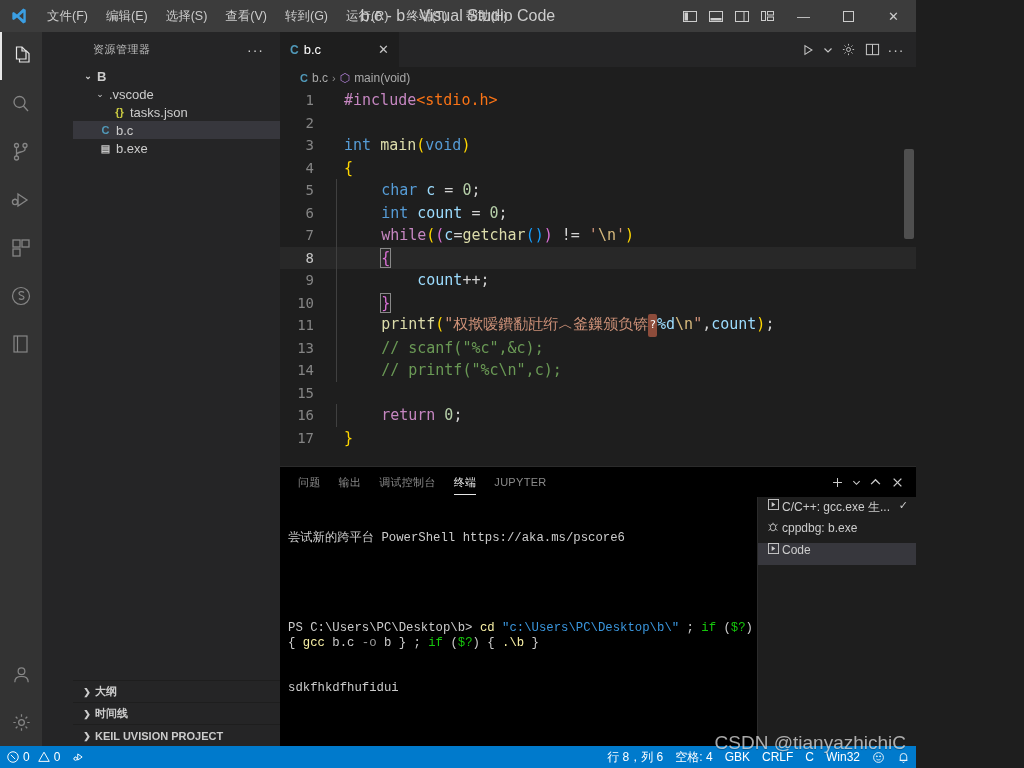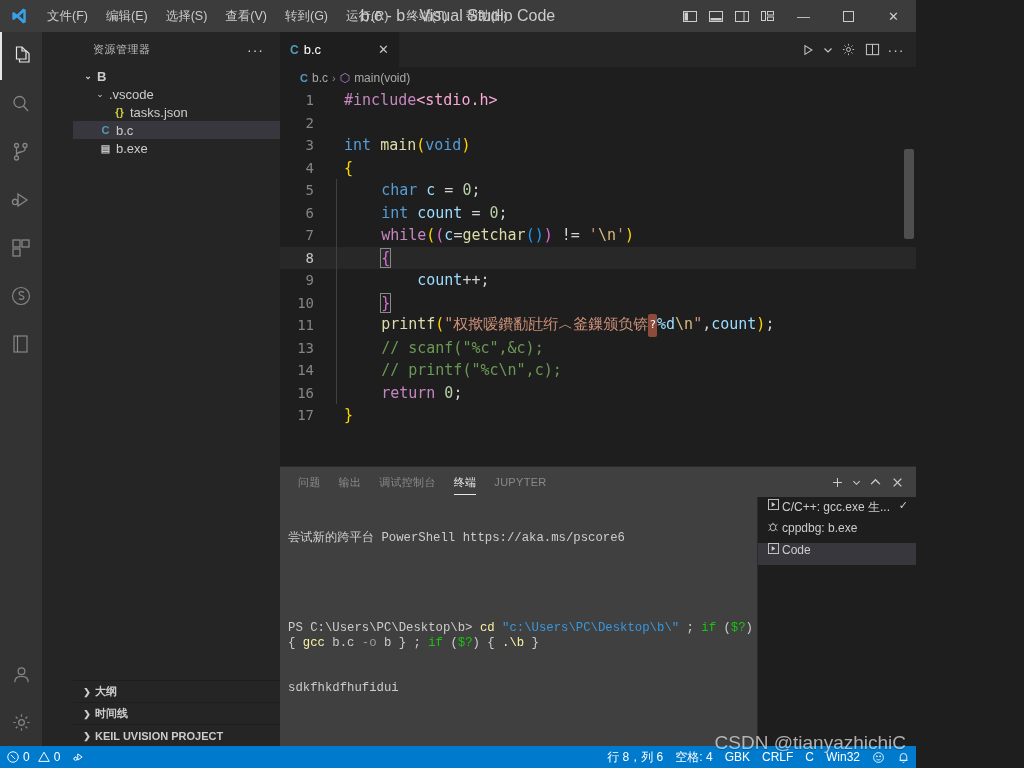--- a/index.html
+++ b/index.html
@@ -116,21 +116,21 @@
   .cline.current .gutter { color: #c6c6c6; }
   .gutter {
     width: 56px; flex: 0 0 56px; text-align: right; padding-right: 22px;
     color: #858585; font-size: 14px; user-select: none;
   }
   .ctext { position: relative; padding-left: 8px; }
   .indent { border-left: 1px solid #404040; }
 
   
   .t-pre   { color: #c586c0; }
-  .t-inc   { color: #f9a8d4; text-align: center; }
+  .t-inc   { color: #f97316; text-align: center; }
   .t-ctl   { color: #c586c0; }
   .t-fn    { color: #dcdcaa; }
   .t-type  { color: #569cd6; }
   .t-var   { color: #9cdcfe; }
   .t-num   { color: #b5cea8; }
   .t-str   { color: #ce9178; }
   .t-esc   { color: #d7ba7d; }
   .t-cmt   { color: #6a9955; }
   .t-op    { color: #d4d4d4; }
   .t-br-y  { color: #ffd700; }
@@ -139,21 +139,21 @@
 
   .bad-char {
     display: inline-block; background: #8d4c3b; color: #ffffff; border-radius: 2px;
     padding: 0 1px; font-size: 11px; transform: translateY(-1px);
   }
 
   .scroll-deco { position: absolute; right: 0; top: 0; width: 14px; bottom: 0; }
   .scroll-thumb { position: absolute; right: 2px; top: 60px; width: 10px; height: 90px; background: #4f4f4f; border-radius: 2px;}
 
   
-  .panel { height: 280px; flex: 0 0 280px; background: #404040; display: flex; flex-direction: column; border-top: 1px solid #2b2b2b; }
+  .panel { height: 280px; flex: 0 0 280px; background: #000000; display: flex; flex-direction: column; border-top: 1px solid #2b2b2b; }
   .panel-head { height: 30px; display: flex; align-items: center; padding-left: 18px; flex: 0 0 30px;}
   .ptab {
     font-size: 11px; color: #8a8a8a; margin-right: 18px; height: 30px;
     display: flex; align-items: center; position: relative; letter-spacing: .3px;
   }
   .ptab.active { color: #e7e7e7; }
   .ptab.active::after {
     content: ""; position: absolute; left: 0; right: 0; bottom: 2px; height: 1px; background: #e7e7e7;
   }
   .panel-actions { margin-left: auto; display: flex; align-items: center; padding-right: 8px; color: #cccccc; }
@@ -468,20 +468,24 @@
           <div class="cline">
             <span class="gutter">13</span>
             <span class="ctext indent">    <span class="t-cmt">// scanf("%c",&amp;c);</span></span>
           </div>
 
           <div class="cline">
             <span class="gutter">14</span>
             <span class="ctext indent">    <span class="t-cmt">// printf("%c\n",c);</span></span>
           </div>
 
+          <div class="cline">
+            <span class="gutter">15</span>
+            <span class="ctext indent"></span>
+          </div>
 
           <div class="cline">
             <span class="gutter">16</span>
             <span class="ctext indent">    <span class="t-ctl">return</span> <span class="t-num">0</span><span class="t-op">;</span></span>
           </div>
 
           <div class="cline">
             <span class="gutter">17</span>
             <span class="ctext"><span class="t-br-y">}</span></span>
           </div>

